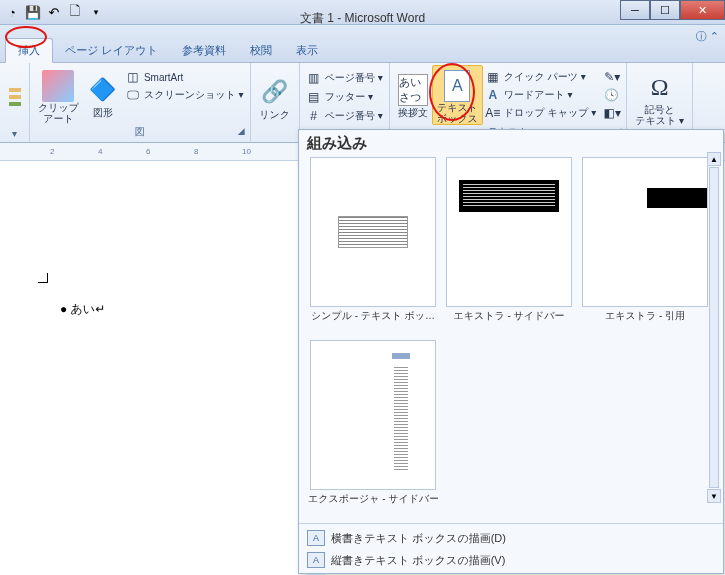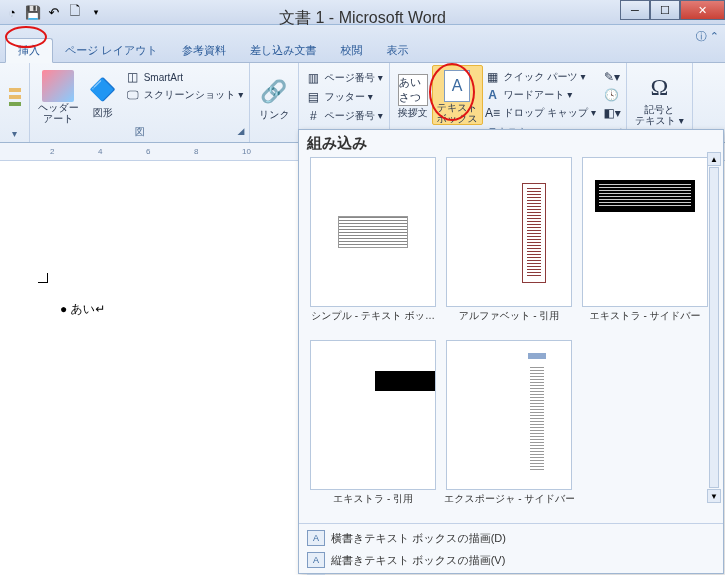--- a/index.html
+++ b/index.html
@@ -1,21 +1,21 @@
 <!DOCTYPE html>
 <html><head>
 <meta charset="utf-8">
 <style>
 * { box-sizing: border-box; margin: 0; padding: 0; font-family: "Meiryo UI", "MS PGothic", sans-serif; }
 body { background: #fff; width: 725px; height: 575px; overflow: hidden; position: relative; }
 
 .titlebar { height: 25px; background: linear-gradient(#e0e9f6, #cdd9ed); display: flex; align-items: center; position: relative; border-bottom: 1px solid #9db8d8; }
 .qat { display: flex; gap: 3px; padding-left: 3px; align-items: center; }
 .qat .qicon { width: 18px; height: 18px; display: flex; align-items: center; justify-content: center; font-size: 13px; }
-.title-text { position: absolute; left: 50%; transform: translateX(-50%); font-size: 16px; color: #333; margin-top: 13px; }
+.title-text { position: absolute; left: 50%; transform: translateX(-50%); font-size: 12px; color: #333; margin-top: 13px; }
 .winbtns { position: absolute; right: 0; top: 0; display: flex; }
 .winbtn { width: 30px; height: 20px; border: 1px solid #586a88; background: linear-gradient(#e4ecf7,#c2d1e7); display: flex; align-items: center; justify-content: center; font-size: 11px; }
 .winbtn.close { background: linear-gradient(#e27b74,#c94237); color: #fff; width: 45px; }
 
 .tabbar { height: 38px; background: linear-gradient(#e0e9f6,#cfdcf0); display: flex; align-items: flex-end; padding-left: 5px; position: relative; border-bottom: 1px solid #a6b9d4; }
 .tab { font-size: 11px; padding: 4px 12px; color: #2a5a98; cursor: pointer; }
 .tab.active { background: #f4f8fc; border: 1px solid #a6b9d4; border-bottom: 1px solid #f4f8fc; border-radius: 3px 3px 0 0; position: relative; top: 1px; }
 .help-chev { position: absolute; right: 6px; top: 4px; font-size: 11px; color: #3b6aa0; }
 .circle-tab { position: absolute; border: 2px solid #e01515; border-radius: 50%; width: 42px; height: 22px; pointer-events: none; }
 .circle-tab.ins { left: 5px; top: 26px; }
@@ -86,41 +86,40 @@
     <div class="winbtn">─</div>
     <div class="winbtn">☐</div>
     <div class="winbtn close">✕</div>
   </div>
 </div>
 
 <div class="tabbar">
   <div class="tab active">挿入</div>
   <div class="tab">ページ レイアウト</div>
   <div class="tab">参考資料</div>
-  <div class="tab">差し込み文書</div>
   <div class="tab">校閲</div>
   <div class="tab">表示</div>
   <div class="help-chev">ⓘ ⌃</div>
 </div>
 <div class="circle-tab ins"></div>
 
 <div class="ribbon">
   <div class="group" style="width:30px">
     <div class="group-content" style="flex:1;justify-content:center;align-items:center">
       <div style="width:12px;height:4px;background:#e9bc6d;margin-bottom:2px"></div>
       <div style="width:12px;height:4px;background:#e9bc6d;margin-bottom:2px"></div>
       <div style="width:12px;height:4px;background:#79a650"></div>
     </div>
     <div class="group-label">▾</div>
   </div>
   <div class="group">
     <div style="display:flex;flex:1">
       <div class="big-btn">
         <span class="ic icon-pic" style="border-radius:2px"></span>
-        <span style="white-space:pre-line;text-align:center;line-height:1.1">ヘッダー
+        <span style="white-space:pre-line;text-align:center;line-height:1.1">クリップ
 アート</span>
       </div>
       <div class="big-btn">
         <span class="ic">🔷</span>
         <span>図形</span>
       </div>
       <div style="display:flex;flex-direction:column;padding-top:3px">
         <div class="row-btn">
             <span class="ic">◫</span>
             <span>SmartArt</span>
@@ -225,26 +224,20 @@
   <div class="gallery-header">組み込み</div>
   <div class="gallery-grid">
     <div class="gallery-item">
       <div class="thumb">
           <div class="tb-simple"></div>
         </div>
       <div class="thumb-label">シンプル - テキスト ボッ…</div>
     </div>
     <div class="gallery-item">
       <div class="thumb">
-          <div class="tb-quote"></div>
-        </div>
-      <div class="thumb-label">アルファベット - 引用</div>
-    </div>
-    <div class="gallery-item">
-      <div class="thumb">
           <div class="tb-ex-side"></div>
         </div>
       <div class="thumb-label">エキストラ - サイドバー</div>
     </div>
     <div class="gallery-item">
       <div class="thumb">
           <div class="tb-ex-quote"></div>
         </div>
       <div class="thumb-label">エキストラ - 引用</div>
     </div>

